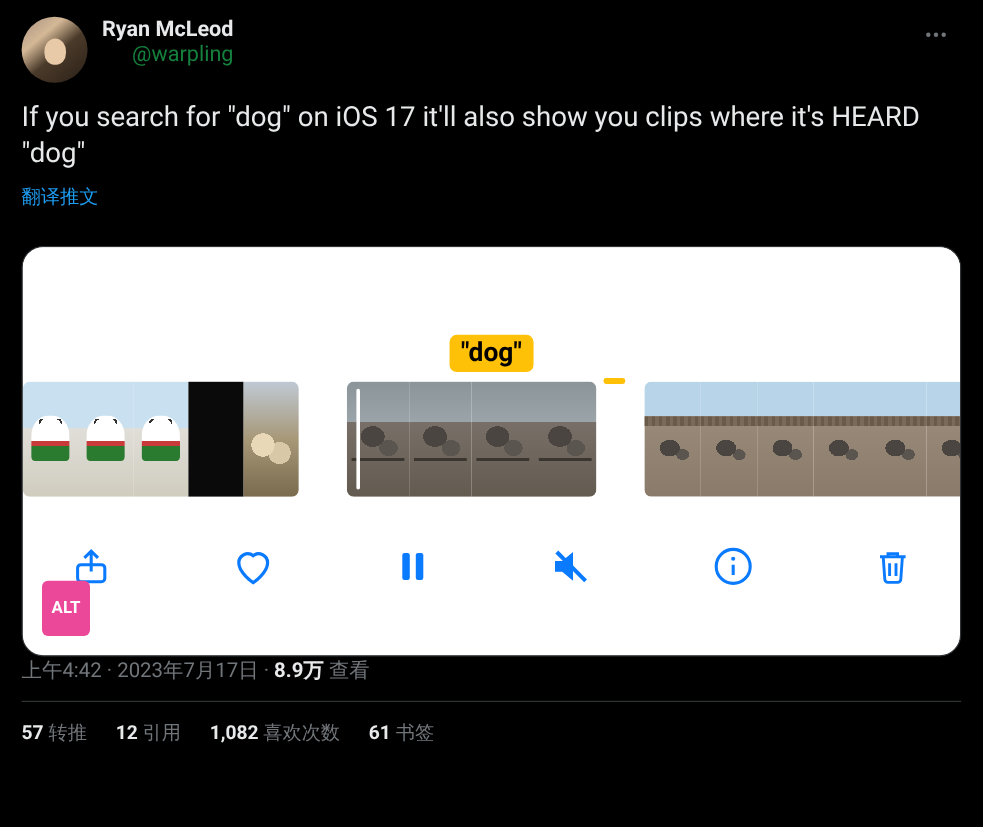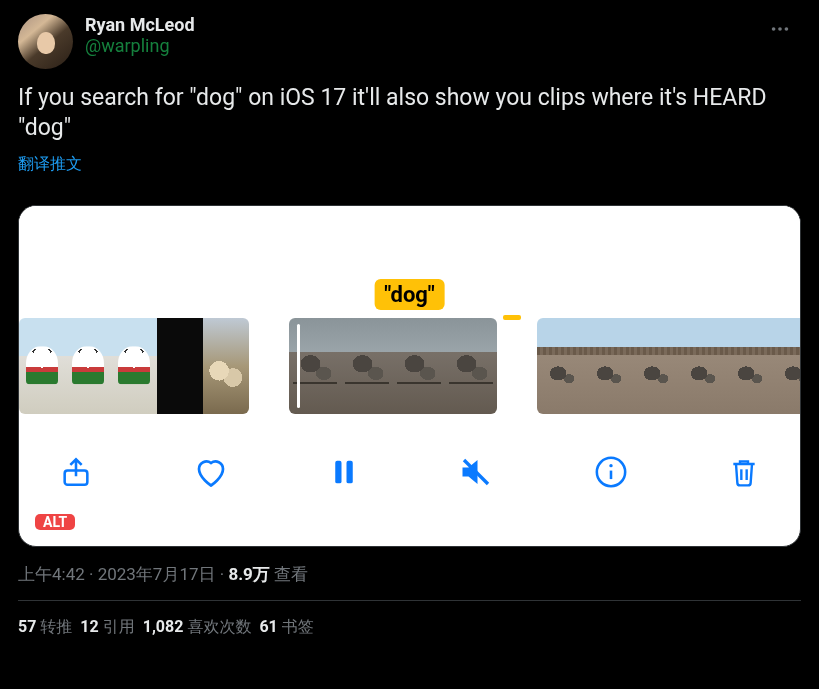--- a/index.html
+++ b/index.html
@@ -40,20 +40,21 @@
       top: 32%;
       transform: translateX(-50%);
       width: 18px;
       height: 22px;
       background: #e8c9a8;
       border-radius: 50% 50% 45% 45%;
     }
     .user-info {
       display: flex;
       flex-direction: column;
+      align-items: flex-end;
     }
     .display-name {
       font-weight: 700;
       font-size: 18px;
       color: #e7e9ea;
     }
     .handle {
       color: #15803d;
       font-size: 18px;
     }
@@ -223,41 +224,40 @@
     .tool-btn {
       color: #0a7aff;
       cursor: pointer;
       display: flex;
       align-items: center;
     }
     .alt-badge {
       position: absolute;
       left: 16px;
       bottom: 16px;
-      background: #ef4444;
+      background: #ec4899;
       color: #fff;
       font-size: 14px;
       font-weight: 700;
-      padding: 0 8px;
+      padding: 15px 8px;
       border-radius: 5px;
     }
     .meta-row {
       color: #71767b;
       font-size: 17px;
-      margin-top: 16px;
       padding-bottom: 14px;
       border-bottom: 1px solid #2f3336;
     }
     .meta-row .views-num {
       color: #e7e9ea;
       font-weight: 700;
     }
     .stats-row {
       display: flex;
-      gap: 8px;
+      gap: 24px;
       padding-top: 16px;
       font-size: 16px;
       color: #71767b;
     }
     .stat-num {
       color: #e7e9ea;
       font-weight: 700;
       margin-right: 4px;
     }
   </style>

